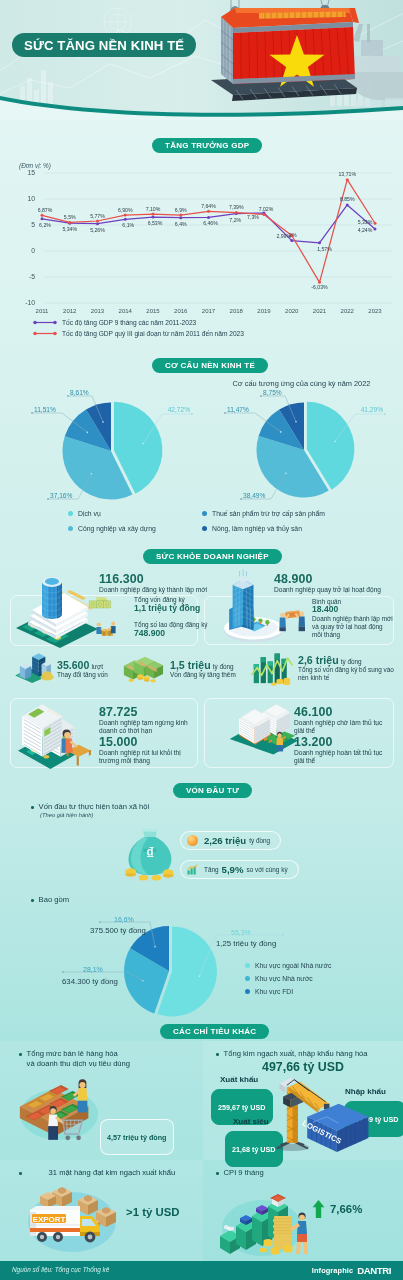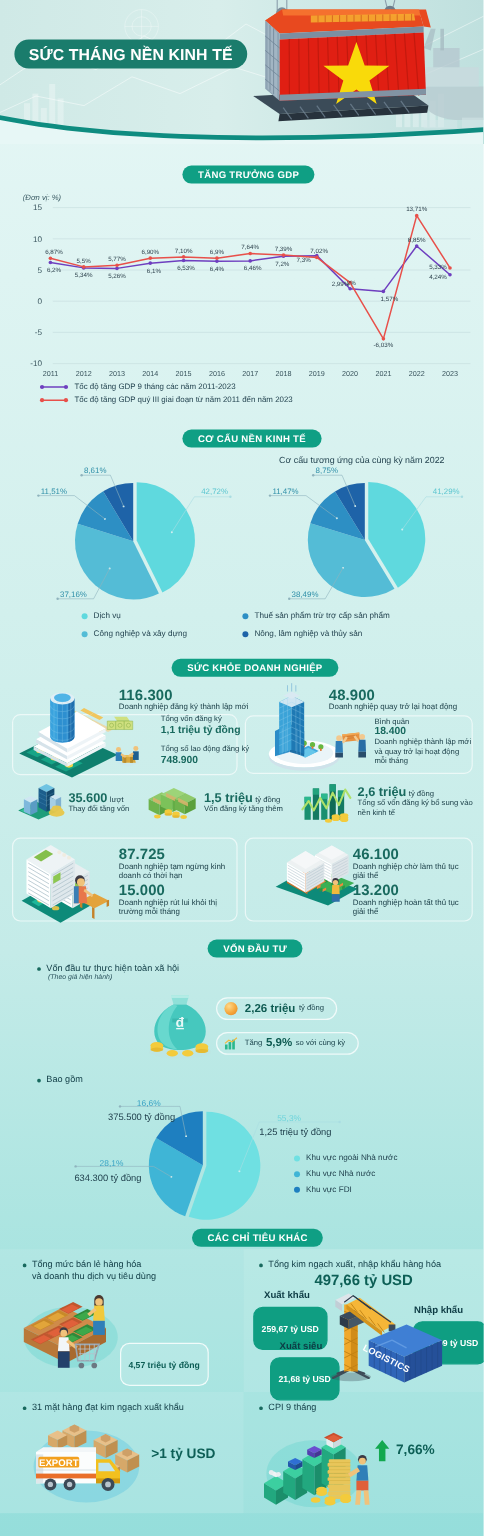--- a/index.html
+++ b/index.html
@@ -102,21 +102,21 @@
   
   .pill-other{left:160px;top:1024px;}
   .ocard{position:absolute;background:rgba(255,255,255,0.10);}
   .o1{left:0;top:1041px;width:203px;height:119px;}
   .o2{left:203px;top:1041px;width:200px;height:119px;background:rgba(255,255,255,0.18);}
   .o3{left:0;top:1160px;width:203px;height:101px;background:rgba(255,255,255,0.18);}
   .o4{left:203px;top:1160px;width:200px;height:101px;}
   .oblt1{left:19px;top:1049px;}
   .oblt1 span:last-child{line-height:10px;}
   .oblt2{left:216px;top:1049px;}
-  .oblt3{left:19px;top:1168px;}
+  .oblt3{left:19px;top:1168px;gap:22px;}
   .oblt4{left:216px;top:1168px;}
   .ill-store{left:14px;top:1077px;width:90px;height:65px;}
   .obadge{position:absolute;border:0.8px solid rgba(255,255,255,0.8);border-radius:8px;height:14px;
           display:flex;align-items:center;padding:10px 6px;font-size:7.2px;color:#0c5d55;font-weight:bold;
           background:rgba(255,255,255,0.14);white-space:nowrap;}
   .ob1{left:100px;top:1119px;}
   .trade-total{position:absolute;left:203px;width:200px;top:1060px;text-align:center;
                font-size:12.4px;font-weight:bold;color:#0d5f56;}
   .tlbl{position:absolute;font-size:8px;font-weight:bold;color:#0d3b44;}
   .tl1{left:220px;top:1075px;} .ob2{left:211px;top:1089px;background:#0f9e82;color:#fff;border-color:#0f9e82;}
@@ -272,21 +272,21 @@
           <path d="M126 28.2 L129.4 80.4"></path>
         <path d="M134 27.8 L137.7 80.1"></path>
           <path d="M142 27.4 L146 79.8"></path>
       </g>
 
       <path d="M94 35 L100.9 54.5 L121.5 54.7 L104.9 67 L110.9 86.7 L94 74.6 L77.1 86.7 L83.1 67 L66.5 54.7 L87.1 54.5 Z" fill="#f9da0a"></path>
 
       <path d="M30 79 L152 74 L152 79 L30 84 Z" fill="#8193a3"></path>
     </svg>
     <div class="title-pill">
-      <span>SỨC THÁNG NỀN KINH TẾ</span>
+      <span>SỨC TĂNG NỀN KINH TẾ</span>
     </div>
     <svg class="hdr-wave" viewBox="0 0 403 26" preserveAspectRatio="none">
       <path d="M0 2 C 90 20 230 24 403 12 L403 26 L0 26 Z" fill="#0e8c80"></path>
       <path d="M0 6 C 90 24 230 28 403 16 L403 26 L0 26 Z" fill="#e7f7f6"></path>
     </svg>
   </div>
 
   <div class="pill pill-gdp">
     <span>TĂNG TRƯỞNG GDP</span>
   </div>
@@ -1245,14 +1245,21 @@
     <path d="M79 54 L89 54 L89 62 L79 62 Z" fill="#e0603a"></path>
     <path d="M79 62 L83 62 L82 74 L78 74 Z" fill="#f0c27b"></path>
     <path d="M85 62 L89 62 L90 74 L86 74 Z" fill="#f0c27b"></path>
     <path d="M80 43 L72 48 L74 51 L82 46 Z" fill="#f0c27b"></path>
   </svg>
   <svg class="uparrow" viewBox="0 0 14 20">
     <path d="M7 0 L13.6 8 L10 8 L10 20 L4 20 L4 8 L0.4 8 Z" fill="#12a84f"></path>
   </svg>
   <div class="ovalue ov2">7,66%</div>
 
+  <div class="footerbar">
+    <div class="fsrc">Nguồn số liệu: Tổng cục Thống kê</div>
+    <div class="fcred">
+      <span>Infographic</span>
+      <b>DANTRI</b>
+    </div>
+  </div>
 
 </div>
 
 </body></html>

